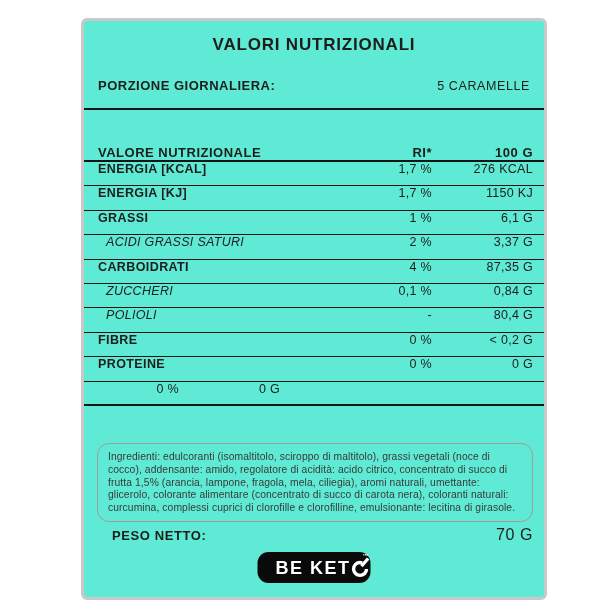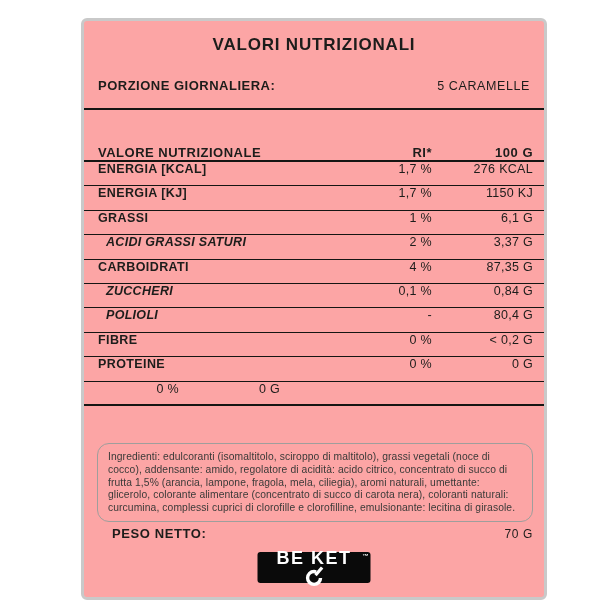--- a/index.html
+++ b/index.html
@@ -7,21 +7,21 @@
     width: 614px; height: 614px;
     background: #ffffff;
     font-family: "Liberation Sans", sans-serif;
     color: #1d1d1b;
     overflow: hidden;
   }
   .card {
     position: absolute;
     left: 81px; top: 18px;
     width: 466px; height: 582px;
-    background: #fca5a5;
+    background: #5eead4;
     border: 3px solid #c9c9c9;
     border-radius: 6px;
   }
   .title {
     position: absolute; top: 14px; left: 0; right: 0;
     text-align: center;
     font-size: 17px; font-weight: bold; letter-spacing: 0.8px;
   }
   .portion-row {
     position: absolute; top: 57px; left: 0; right: 0;
@@ -47,44 +47,43 @@
     position: absolute; top: 141px; left: 0; right: 0;
   }
   .t-row {
     height: 24.4px;
     display: flex; 
     border-bottom: 1px solid #151513;
     font-size: 12.5px;
   }
   .t-row:last-child { border-bottom: 2px solid #151513; }
   .t-row .c-name { font-weight: bold; letter-spacing: 0.4px; }
-  .t-row.sub .c-name { font-weight: bold; font-style: italic; padding-left: 22px; letter-spacing: 0.3px; }
+  .t-row.sub .c-name { font-weight: normal; font-style: italic; padding-left: 22px; letter-spacing: 0.3px; }
   .t-row .c-ri, .t-row .c-val { font-weight: normal; letter-spacing: 0.3px; }
   .ingredients-box {
     position: absolute; top: 422px; left: 13px; width: 436px; min-height: 74px;
     border: 1px solid #9e9e9c; border-radius: 12px;
     padding: 7px 10px 6px 10px;
     font-size: 10.3px; line-height: 12.8px;
     color: #3a3a38; letter-spacing: 0.1px;
   }
   .peso-row {
     position: absolute; top: 505px; left: 0; right: 0;
     display: flex; justify-content: space-between; align-items: center;
     padding: 0 11px 0 28px;
     gap: 24px;
   }
   .peso-label { font-size: 13px; font-weight: bold; letter-spacing: 0.6px; }
-  .peso-value { font-size: 12px; letter-spacing: 0.6px; }
+  .peso-value { font-size: 16px; letter-spacing: 0.6px; }
   .logo {
     position: absolute; top: 531px; left: 50%; transform: translateX(-50%);
     width: 113px; height: 31px;
     background: #0a0a0a;
-    display: flex; align-items: center; justify-content: center;
-    border-radius: 3px;
-    flex-direction: column;
+    display: flex; align-items: center; justify-content: flex-end;
+    border-radius: 11px;
   }
   .logo-text {
     color: #ffffff; font-weight: bold; font-size: 18px; letter-spacing: 1.5px;
     line-height: 1;
   }
   .logo-o { vertical-align: -2px; margin-left: 1px; }
   .logo-tm {
     position: absolute; top: 1px; right: 2px;
     color: #ffffff; font-size: 6px; font-weight: bold; letter-spacing: 0;
   }

